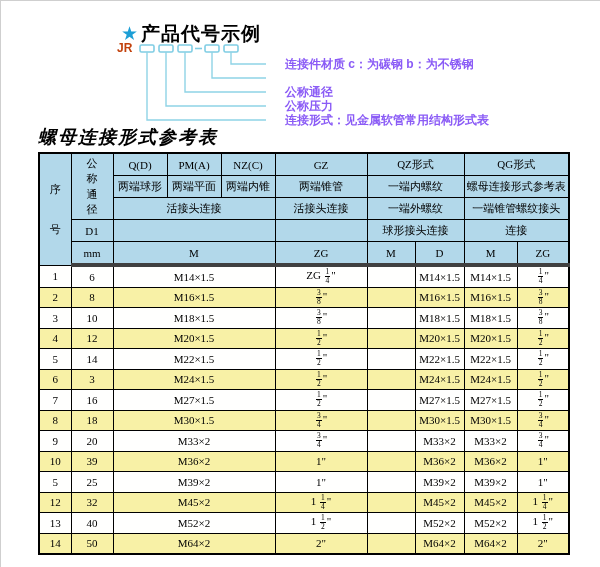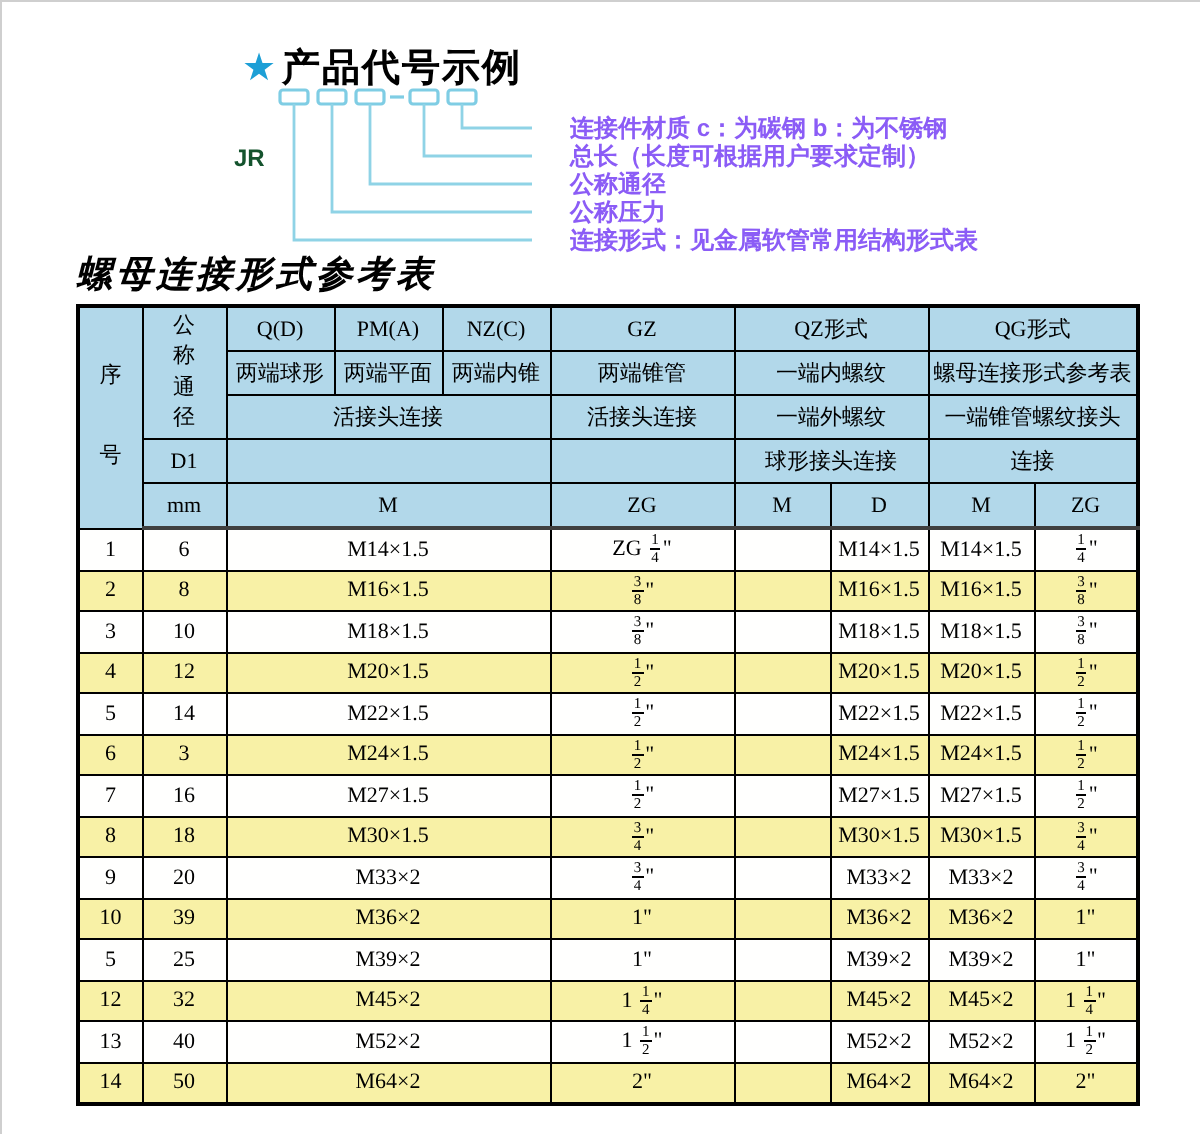--- a/index.html
+++ b/index.html
@@ -8,21 +8,21 @@
     border:1px solid #cfcfcf; overflow:hidden;
     font-family:"Liberation Sans", sans-serif; color:#111;
   }
   
   .diag-svg{position:absolute; left:0; top:0;}
   .diag-title{
     position:absolute; left:120px; top:20px; font-size:19px; font-weight:bold;
     letter-spacing:1px; color:#000;
   }
   .diag-title .star{color:#1d9fd6; margin-right:2px; font-weight:normal;}
-  .jr{position:absolute; left:116px; top:40px; font-size:12px; font-weight:bold; color:#14532d;margin-top:31px;}
+  .jr{position:absolute; left:116px; top:40px; font-size:12px; font-weight:bold; color:#c2410c;}
   .diag-label{
     position:absolute; left:284px; height:14px; line-height:14px;
     font-size:12px; font-weight:bold; color:#8b5cf6; white-space:nowrap;
   }
   
   .tbl-title{
     position:absolute; left:37px; top:124px; font-size:18px; font-weight:bold;
     font-family:"Liberation Serif", serif; font-style:italic; letter-spacing:2px; color:#000;
   }
   
@@ -30,21 +30,21 @@
   table.ref{
     border-collapse:collapse; table-layout:fixed; width:530px;
     font-family:"Liberation Serif", serif; font-size:11px; color:#000;
   }
   table.ref th, table.ref td{
     border:1px solid #000; text-align:center; vertical-align:middle;
     padding:0; overflow:hidden; white-space:nowrap;
   }
   table.ref{border:2px solid #000;}
   table.ref thead th{background:#b2d8ea; font-weight:normal; height:21px; font-size:11px;}
-  table.ref thead tr.last th{border-bottom:2px solid #404040;}
+  table.ref thead tr.last th{border-bottom:4px solid #404040;}
   table.ref tbody td{height:19.5px; background:#fffffe; font-size:11px;}
   table.ref tbody tr.alt td{background:#f8f1a6;}
   .vspread{display:flex; flex-direction:column; justify-content:space-evenly;
            align-items:center; height:100%; line-height:1;}
   .vspread span{display:block;}
   
   .fr{display:inline-flex; flex-direction:column; vertical-align:middle;
       font-size:7.5px; line-height:1.1; text-align:center; margin:0 1px;}
   .fr .fn{border-bottom:1px solid #000; padding:0 1px;}
   .fr .fd{padding:0 1px;}
@@ -71,21 +71,20 @@
       <polyline points="146,51 146,119 265,119"></polyline>
     </g>
   </svg>
 
   <div class="diag-title">
     <span class="star">★</span><span>产品代号示例</span>
   </div>
   <div class="jr">JR</div>
 
   <div class="diag-label" style="top:56px">连接件材质  c：为碳钢  b：为不锈钢</div>
-  <div class="diag-label" style="top:70px">总长（长度可根据用户要求定制）</div>
   <div class="diag-label" style="top:84px">公称通径</div>
   <div class="diag-label" style="top:98px">公称压力</div>
   <div class="diag-label" style="top:112px">连接形式：见金属软管常用结构形式表</div>
 
   <div class="tbl-title">螺母连接形式参考表</div>
 
   <div class="tbl-wrap">
     <table class="ref">
       <colgroup>
         <col style="width:32px">

